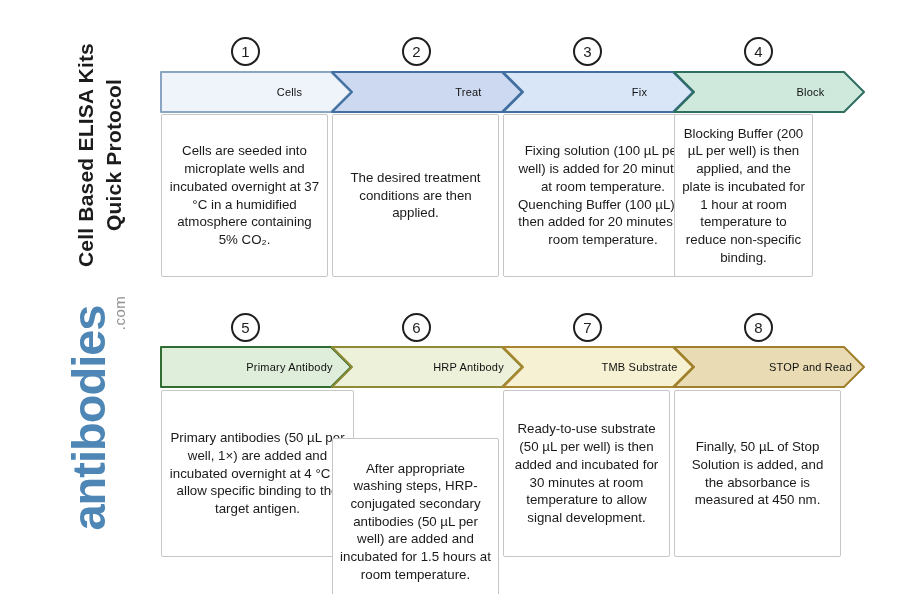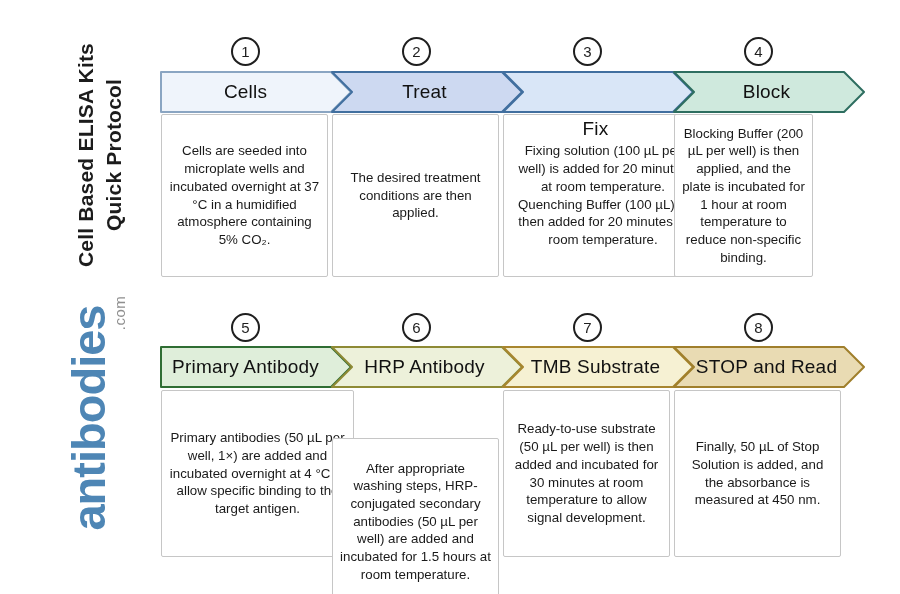--- a/index.html
+++ b/index.html
@@ -28,21 +28,21 @@
   }
   
   .step-circle{
     position:absolute;width:29px;height:29px;border:2px solid #1f1f1f;
     border-radius:50%;background:#ffffff;display:flex;align-items:center;
     justify-content:center;font-size:15px;color:#1f1f1f;box-sizing:border-box;
   }
   .step-arrow-svg{position:absolute;}
   .step-label{
     position:absolute;display:flex;align-items:center;justify-content:center;
-    font-size:19px;color:#111;letter-spacing:.2px;
+    font-size:11px;color:#111;letter-spacing:.2px;padding-left:44px;
   }
   .step-box{
     position:absolute;background:#ffffff;border:1px solid #c6c6c6;
     border-radius:2px;display:flex;align-items:center;justify-content:center;
     box-sizing:border-box;padding:4px 7px;
   }
   .step-box .desc{
     text-align:center;font-size:13.3px;line-height:1.33;color:#1a1a1a;
   }
 </style>
@@ -87,21 +87,21 @@
       <div class="step-box" style="left: 332px; top: 114px; width: 167px; height: 163px;">
         <div class="desc">The desired treatment conditions are then applied.</div>
       </div>
     </div>
 
     <div>
       <div class="step-circle" style="left: 573px; top: 37px;">3</div>
       <svg class="step-arrow-svg" xmlns="http://www.w3.org/2000/svg" width="193" height="44" viewBox="0 0 193 44" style="left: 502px; top: 70px; z-index: 3;">
         <polygon stroke-width="2" stroke-linejoin="round" points="1,2 171,2 191,22 171,42 1,42 21,22" fill="#d9e6f7" stroke="#416f9f"></polygon>
       </svg>
-      <div class="step-label" style="left: 510px; top: 72px; width: 171px; height: 40px; z-index: 10; margin-top: 37px;">Fix</div>
+      <div class="step-label" style="left: 510px; top: 72px; width: 171px; height: 40px; z-index: 10;">Fix</div>
       <div class="step-box" style="left: 503px; top: 114px; width: 200px; height: 163px;">
         <div class="desc">Fixing solution (100 µL per well) is added for 20 minutes at room temperature. Quenching Buffer (100 µL) is then added for 20 minutes at room temperature.</div>
       </div>
     </div>
 
     <div>
       <div class="step-circle" style="left: 744px; top: 37px;">4</div>
       <svg class="step-arrow-svg" xmlns="http://www.w3.org/2000/svg" width="193" height="44" viewBox="0 0 193 44" style="left: 673px; top: 70px; z-index: 4;">
         <polygon stroke-width="2" stroke-linejoin="round" points="1,2 171,2 191,22 171,42 1,42 21,22" fill="#cfe9dd" stroke="#2e6e60"></polygon>
       </svg>

